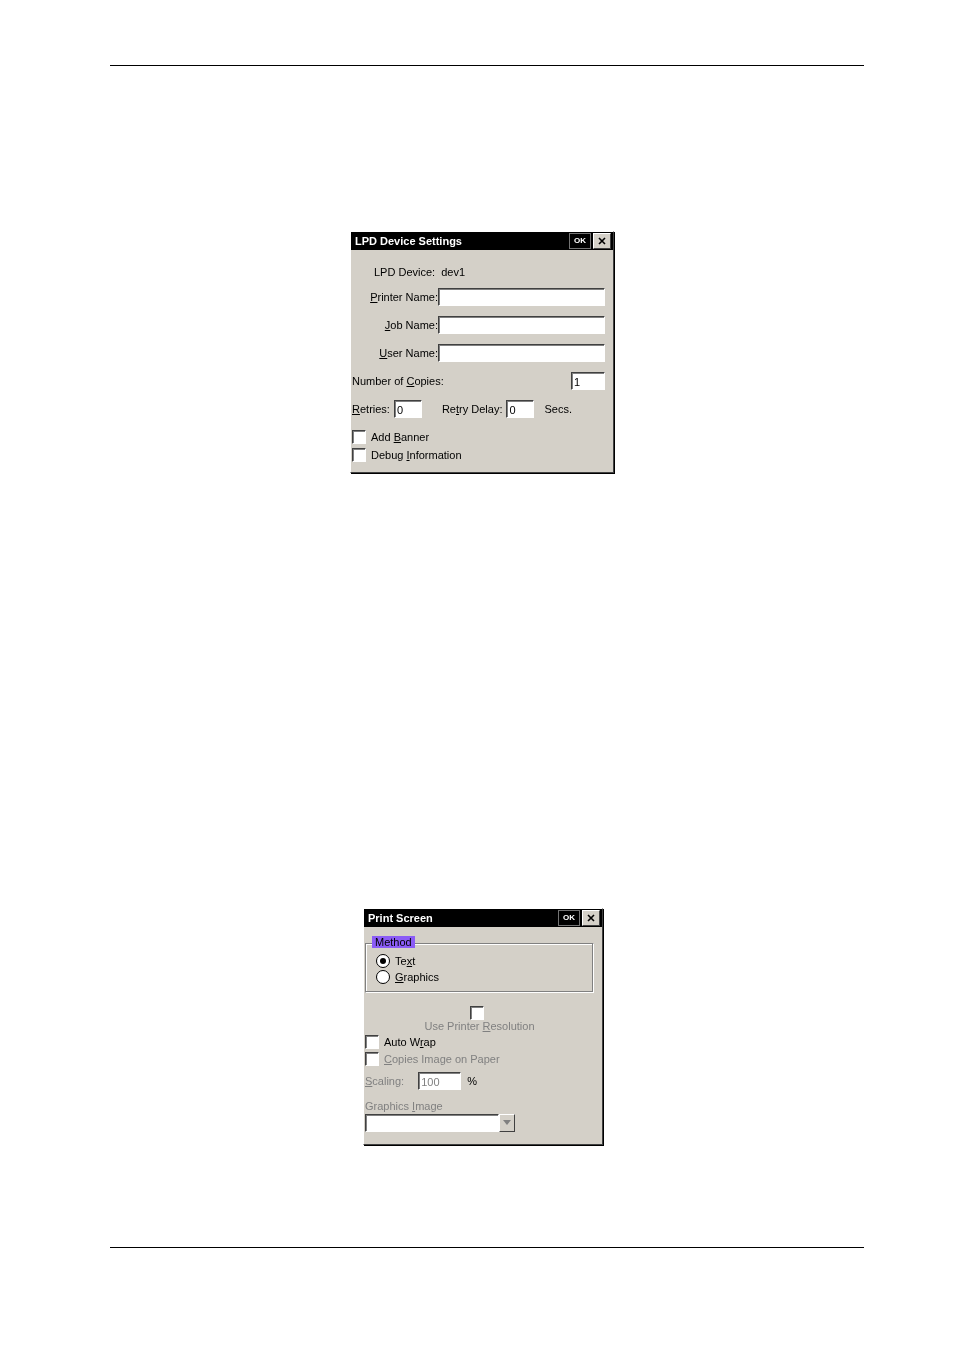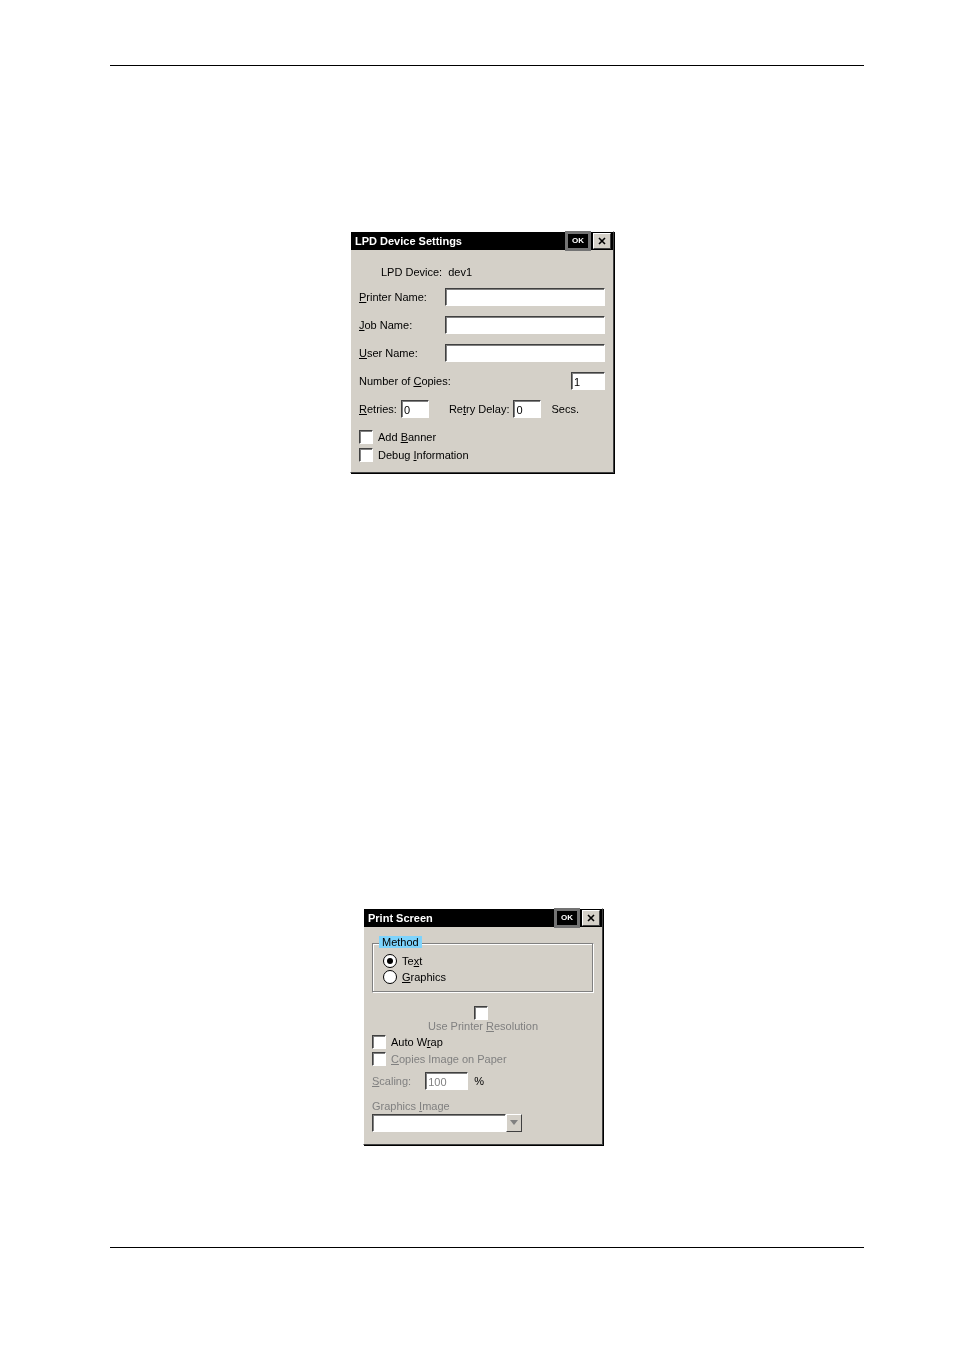--- a/index.html
+++ b/index.html
@@ -65,27 +65,27 @@
     align-items: center;
     justify-content: center;
     font-size: 8px;
     font-weight: bold;
     color: #000;
     line-height: 1;
   }
   .titlebar .btn.ok-btn {
     width: 20px;
     background: #000;
-    border: 3px solid #737373;
+    border: 1px solid #737373;
     color: #fff;
     font-size: 8px;
     letter-spacing: 0;
   }
   .titlebar .btn.close-btn svg { display:block; }
-  .body { padding: 6px 8px 8px 8px; }
+  .body { padding: 6px 8px 8px 1px; }
   
   .row { display: flex; align-items: center; margin: 6px 0; }
   .lbl { white-space: nowrap; }
   .underline-char { text-decoration: underline; }
   .input {
     background: #fff;
     border-top: 1px solid #404040;
     border-left: 1px solid #404040;
     border-right: 1px solid #fff;
     border-bottom: 1px solid #fff;
@@ -133,21 +133,21 @@
     border-bottom-color: #fff;
     box-shadow: inset -1px -1px 0 #808080, inset 1px 1px 0 #fff;
     padding: 8px 8px 6px 8px;
     position: relative;
     margin-top: 10px;
   }
   .groupbox .legend {
     position: absolute;
     top: -8px;
     left: 6px;
-    background: #7dd3fc;
+    background: #8b5cf6;
     padding: 0 3px;
     font-size: 11px;
   }
   .disabled { color: #808080; }
   .input.disabled {
     color: #808080;
   }
   .combo {
     display: flex;
     width: 150px;
@@ -167,21 +167,21 @@
     box-sizing: border-box;
   }
   .drop svg { display:block; }
   
   #dlg-lpd {
     left: 350px;
     top: 231px;
     width: 262px;
   }
   #dlg-lpd .body .row { margin: 10px 0; }
-  #dlg-lpd .label-col { width: 86px; }
+  #dlg-lpd .label-col { width: 86px; text-align: right; }
   #dlg-print {
     left: 363px;
     top: 908px;
     width: 238px;
   }
 </style>
 </head>
 <body>
 
 <div class="page">

